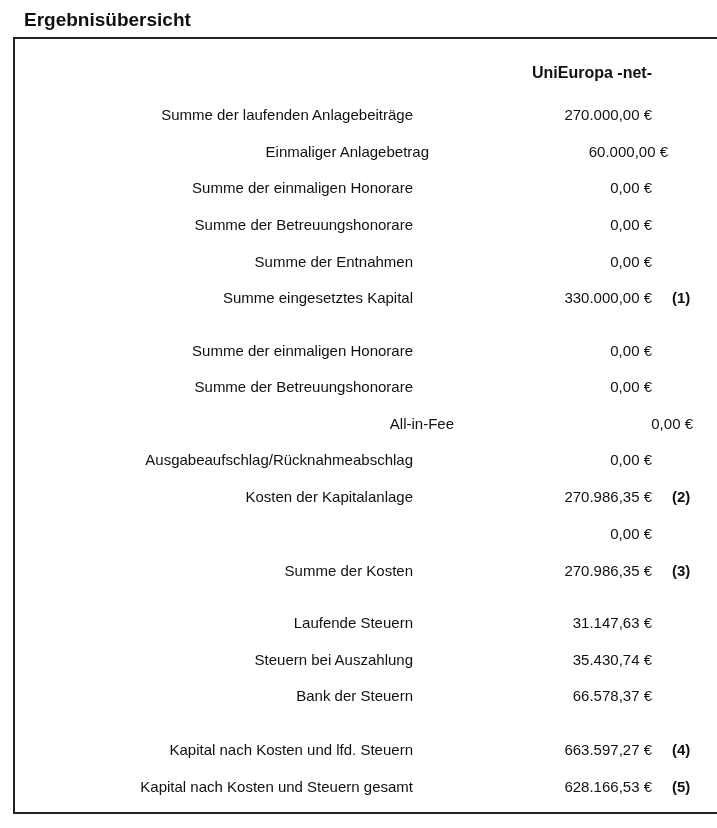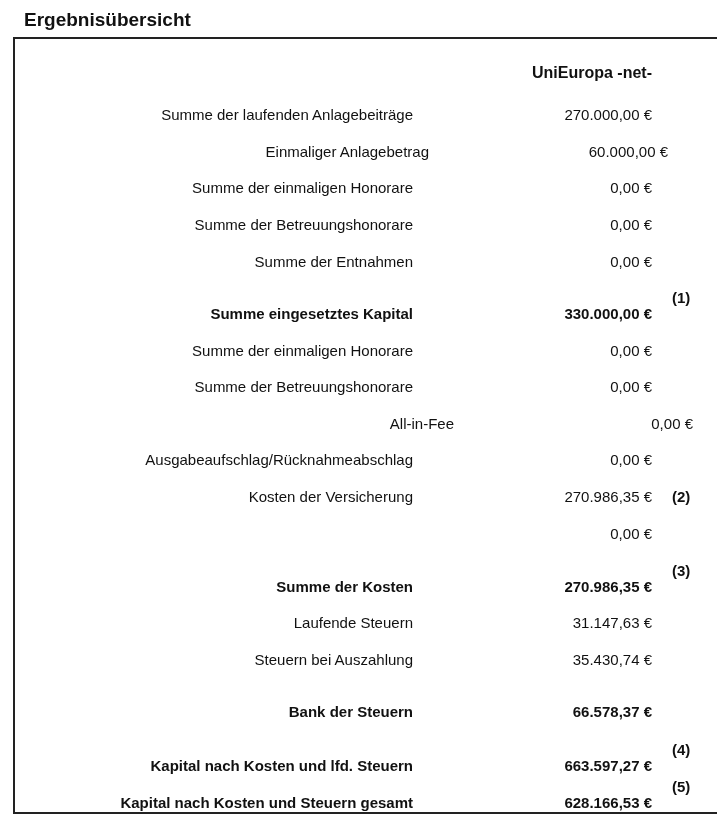--- a/index.html
+++ b/index.html
@@ -6,21 +6,21 @@
   body { width:717px; height:828px; position:relative; overflow:hidden;
          font-family:"Liberation Sans", sans-serif; color:#111; }
   .title { position:absolute; left:24px; top:9px; font-size:19px; font-weight:bold; }
   .box { position:absolute; left:13px; top:37px; width:720px; height:777px;
          border-top:2px solid #222; border-left:2px solid #222; border-bottom:2px solid #222; box-sizing:border-box; }
   .colhead { position:absolute; left:480px; width:172px; text-align:right; top:64px; font-size:16px; font-weight:bold; }
   .row { position:absolute; left:0; width:717px; height:22px; font-size:15px; }
   .row .lbl { position:absolute; right:304px; text-align:right; white-space:nowrap; }
   .row .val { position:absolute; right:65px; text-align:center; white-space:nowrap; }
   .row .note { position:absolute; left:672px; white-space:nowrap; font-weight:bold; }
-  .row.bold .lbl, .row.bold .val { font-weight:bold;margin-top:16px; }
+  .row.bold .lbl, .row.bold .val { font-weight:normal; }
 </style>
 </head>
 <body>
 
 <div class="title">Ergebnisübersicht</div>
 <div class="box"></div>
 <div class="colhead">UniEuropa -net-</div>
 
 <div id="rows">
     <div class="row" style="top: 106px;">
@@ -67,21 +67,21 @@
       <span class="lbl">All-in-Fee</span>
       <span class="val">0,00 €</span>
       <span class="note"></span>
     </div>
     <div class="row" style="top: 451px;">
       <span class="lbl">Ausgabeaufschlag/Rücknahmeabschlag</span>
       <span class="val">0,00 €</span>
       <span class="note"></span>
     </div>
     <div class="row" style="top: 488px;">
-      <span class="lbl">Kosten der Versicherung</span>
+      <span class="lbl">Kosten der Kapitalanlage</span>
       <span class="val">270.986,35 €</span>
       <span class="note">(2)</span>
     </div>
     <div class="row" style="top: 525px;">
       <span class="val">0,00 €</span>
       <span class="note"></span>
     </div>
     <div class="row bold" style="top: 562px;">
       <span class="lbl">Summe der Kosten</span>
       <span class="val">270.986,35 €</span>

